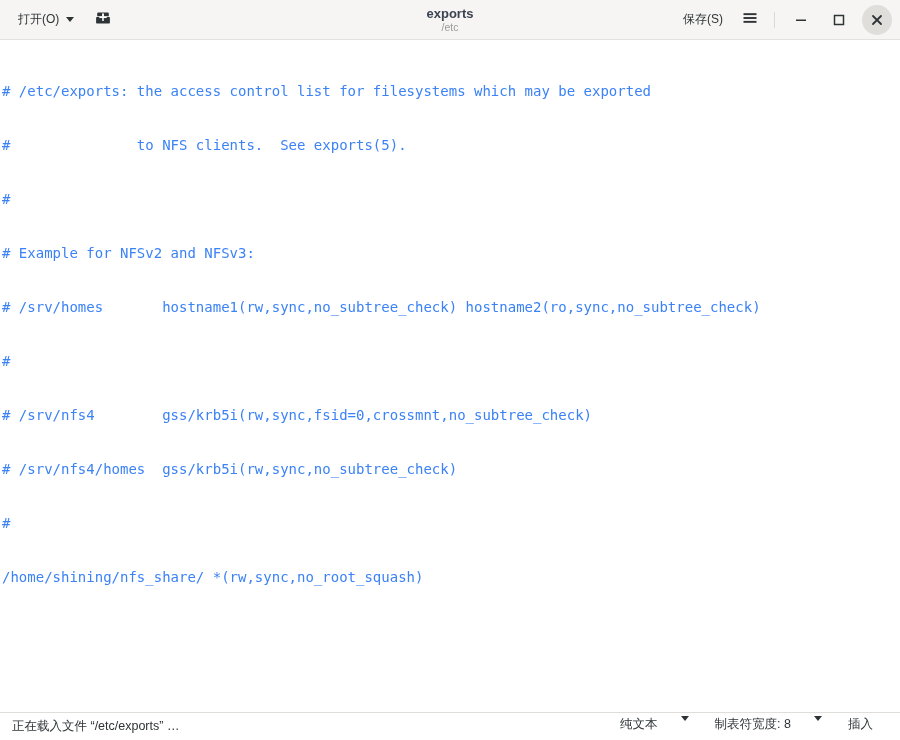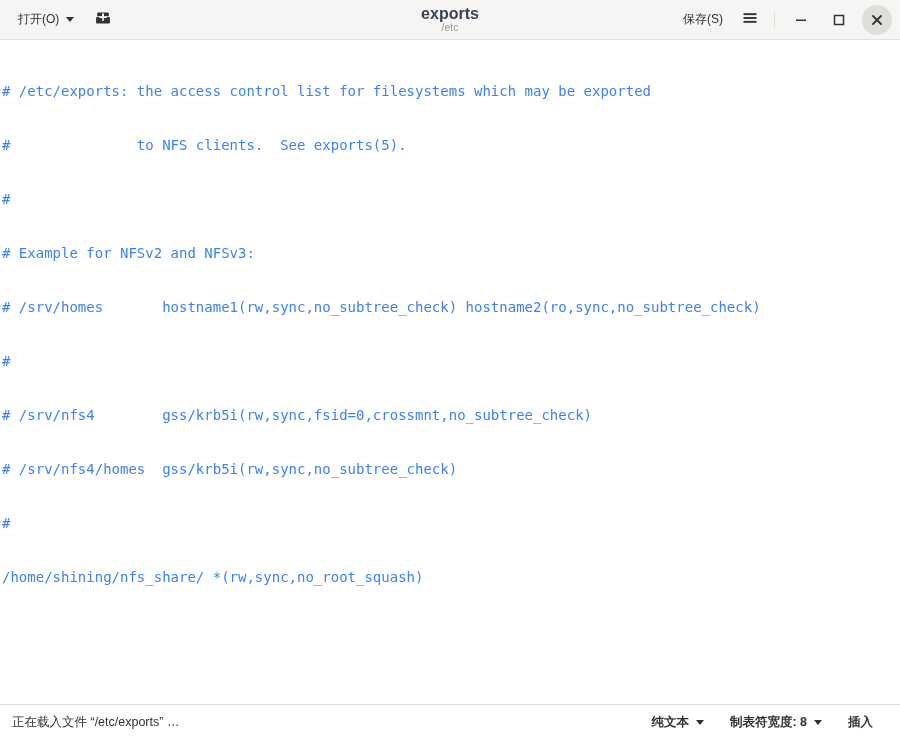--- a/index.html
+++ b/index.html
@@ -90,21 +90,21 @@
     position: absolute;
     left: 0; right: 0; top: 0; bottom: 0;
     display: flex;
     flex-direction: column;
     align-items: center;
     justify-content: center;
     pointer-events: none;
     z-index: 1;
   }
   .hb-title-main {
-    font-size: 16px;
+    font-size: 13px;
     font-weight: bold;
     color: #3b4252;
     line-height: 15px;
   }
   .hb-title-sub {
     font-size: 10.5px;
     color: #9a9996;
     line-height: 13px;
     margin-top: 0px;
   }
@@ -147,21 +147,21 @@
     color: #3b82f6;
     white-space: pre;
     padding: 4px 0 0 2px;
     letter-spacing: 0px;
     cursor: text;
   }
   .eline { height: 18px; }
 
   
   .statusbar {
-    height: 36px;
+    height: 28px;
     min-height: 28px;
     background: #ffffff;
     border-top: 1px solid #e0dedb;
     display: flex;
     align-items: center;
     padding: 0 14px 0 12px;
     font-size: 12.5px;
     color: #2e3436;
     user-select: none;
   }
@@ -171,28 +171,27 @@
     white-space: nowrap;
   }
   .sb-right {
     display: flex;
     align-items: center;
     margin-left: auto;
     gap: 0px;
   }
   .sb-item {
     display: flex;
-    align-items: center;
-    gap: 7px;
+    align-items: flex-start;
+    gap: 23px;
     padding: 0 13px;
     height: 22px;
     border-radius: 4px;
     cursor: default;
     white-space: nowrap;
-    font-weight: bold;
   }
   .sb-item.plain { cursor: default; }
   .caret-sm {
     width: 0; height: 0;
     border-left: 4px solid transparent;
     border-right: 4px solid transparent;
     border-top: 5px solid #2e3436;
     display: inline-block;
   }
 </style>

